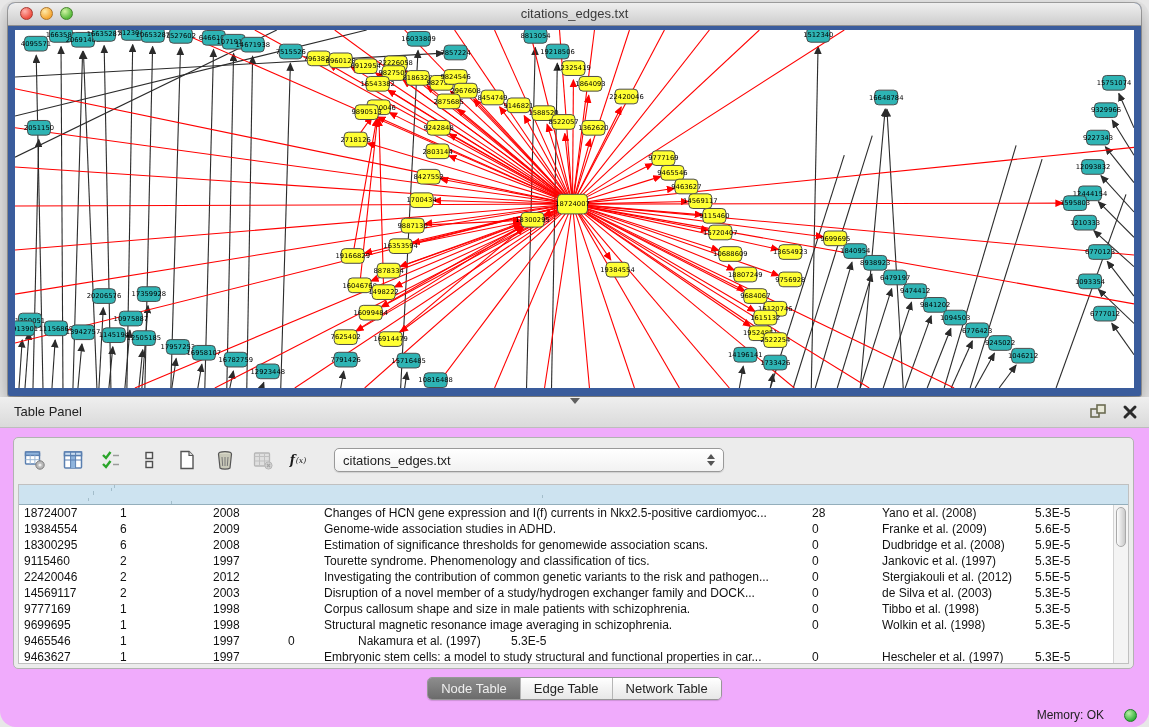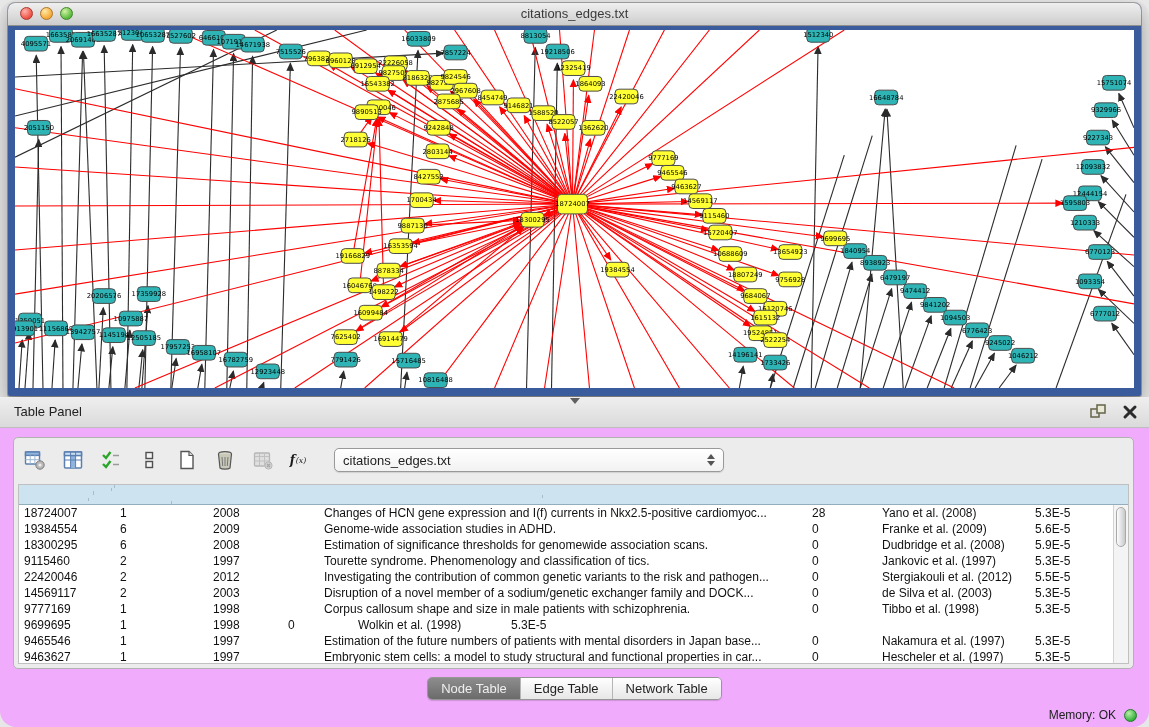--- a/index.html
+++ b/index.html
@@ -52,21 +52,21 @@
   .thumb{margin:2px;height:38px;border:1px solid #a9a9a9;border-radius:7px;background:linear-gradient(90deg,#fdfdfd,#c9c9c9);cursor:pointer;}
 
   .tabsrow{position:absolute;left:0;right:0;top:280px;height:22px;text-align:center;}
   .segmented{display:inline-flex;border:1px solid #979797;border-radius:5px;overflow:hidden;
     box-shadow:0 1px 1px rgba(0,0,0,.15);}
   .seg{padding:2px 13px;font-size:13px;background:linear-gradient(#fff,#e7e7e7);color:#222;cursor:pointer;
     border-left:1px solid #b5b5b5;line-height:17px;}
   .seg:first-child{border-left:none;}
   .seg.active{background:linear-gradient(#8d8d8d,#6b6b6b);color:#efefef;}
 
-  .statusrow{position:absolute;right:12px;bottom:5px;display:flex;align-items:center;gap:8px;font-size:12px;color:#222;padding-left:40px;}
+  .statusrow{position:absolute;right:12px;bottom:5px;display:flex;align-items:center;gap:20px;font-size:12px;color:#222;padding-left:40px;}
   .memdot{width:13px;height:13px;border-radius:50%;background:radial-gradient(circle at 35% 30%,#b9f0a6,#2fae39 75%);
     border:1px solid #1f7d26;box-sizing:border-box;}
 </style>
 </head>
 <body>
 
 <div class="stage">
 
   <div class="net-window">
     <div class="titlebar">
@@ -616,47 +616,47 @@
               <div class="td c2">2012</div>
               <div class="td c3">Investigating the contribution of common genetic variants to the risk and pathogen...</div>
               <div class="td c4">0</div>
               <div class="td c5">Stergiakouli et al. (2012)</div>
               <div class="td c6">5.5E-5</div>
             </div>
             <div class="row">
               <div class="td c0">14569117</div>
               <div class="td c1">2</div>
               <div class="td c2">2003</div>
-              <div class="td c3">Disruption of a novel member of a sodium/genetic exchanger family and DOCK...</div>
+              <div class="td c3">Disruption of a novel member of a study/hydrogen exchanger family and DOCK...</div>
               <div class="td c4">0</div>
               <div class="td c5">de Silva et al. (2003)</div>
               <div class="td c6">5.3E-5</div>
             </div>
             <div class="row">
               <div class="td c0">9777169</div>
               <div class="td c1">1</div>
               <div class="td c2">1998</div>
               <div class="td c3">Corpus callosum shape and size in male patients with schizophrenia.</div>
               <div class="td c4">0</div>
               <div class="td c5">Tibbo et al. (1998)</div>
               <div class="td c6">5.3E-5</div>
             </div>
             <div class="row">
               <div class="td c0">9699695</div>
               <div class="td c1">1</div>
               <div class="td c2">1998</div>
+              <div class="td c3">Structural magnetic resonance image averaging in schizophrenia.</div>
               <div class="td c4">0</div>
               <div class="td c5">Wolkin et al. (1998)</div>
               <div class="td c6">5.3E-5</div>
             </div>
             <div class="row">
               <div class="td c0">9465546</div>
               <div class="td c1">1</div>
               <div class="td c2">1997</div>
-              <div class="td c3">Estimation of the future numbers of patients with mental disorders in Japan base...</div>
               <div class="td c4">0</div>
               <div class="td c5">Nakamura et al. (1997)</div>
               <div class="td c6">5.3E-5</div>
             </div>
             <div class="row">
               <div class="td c0">9463627</div>
               <div class="td c1">1</div>
               <div class="td c2">1997</div>
               <div class="td c3">Embryonic stem cells: a model to study structural and functional properties in car...</div>
               <div class="td c4">0</div>

